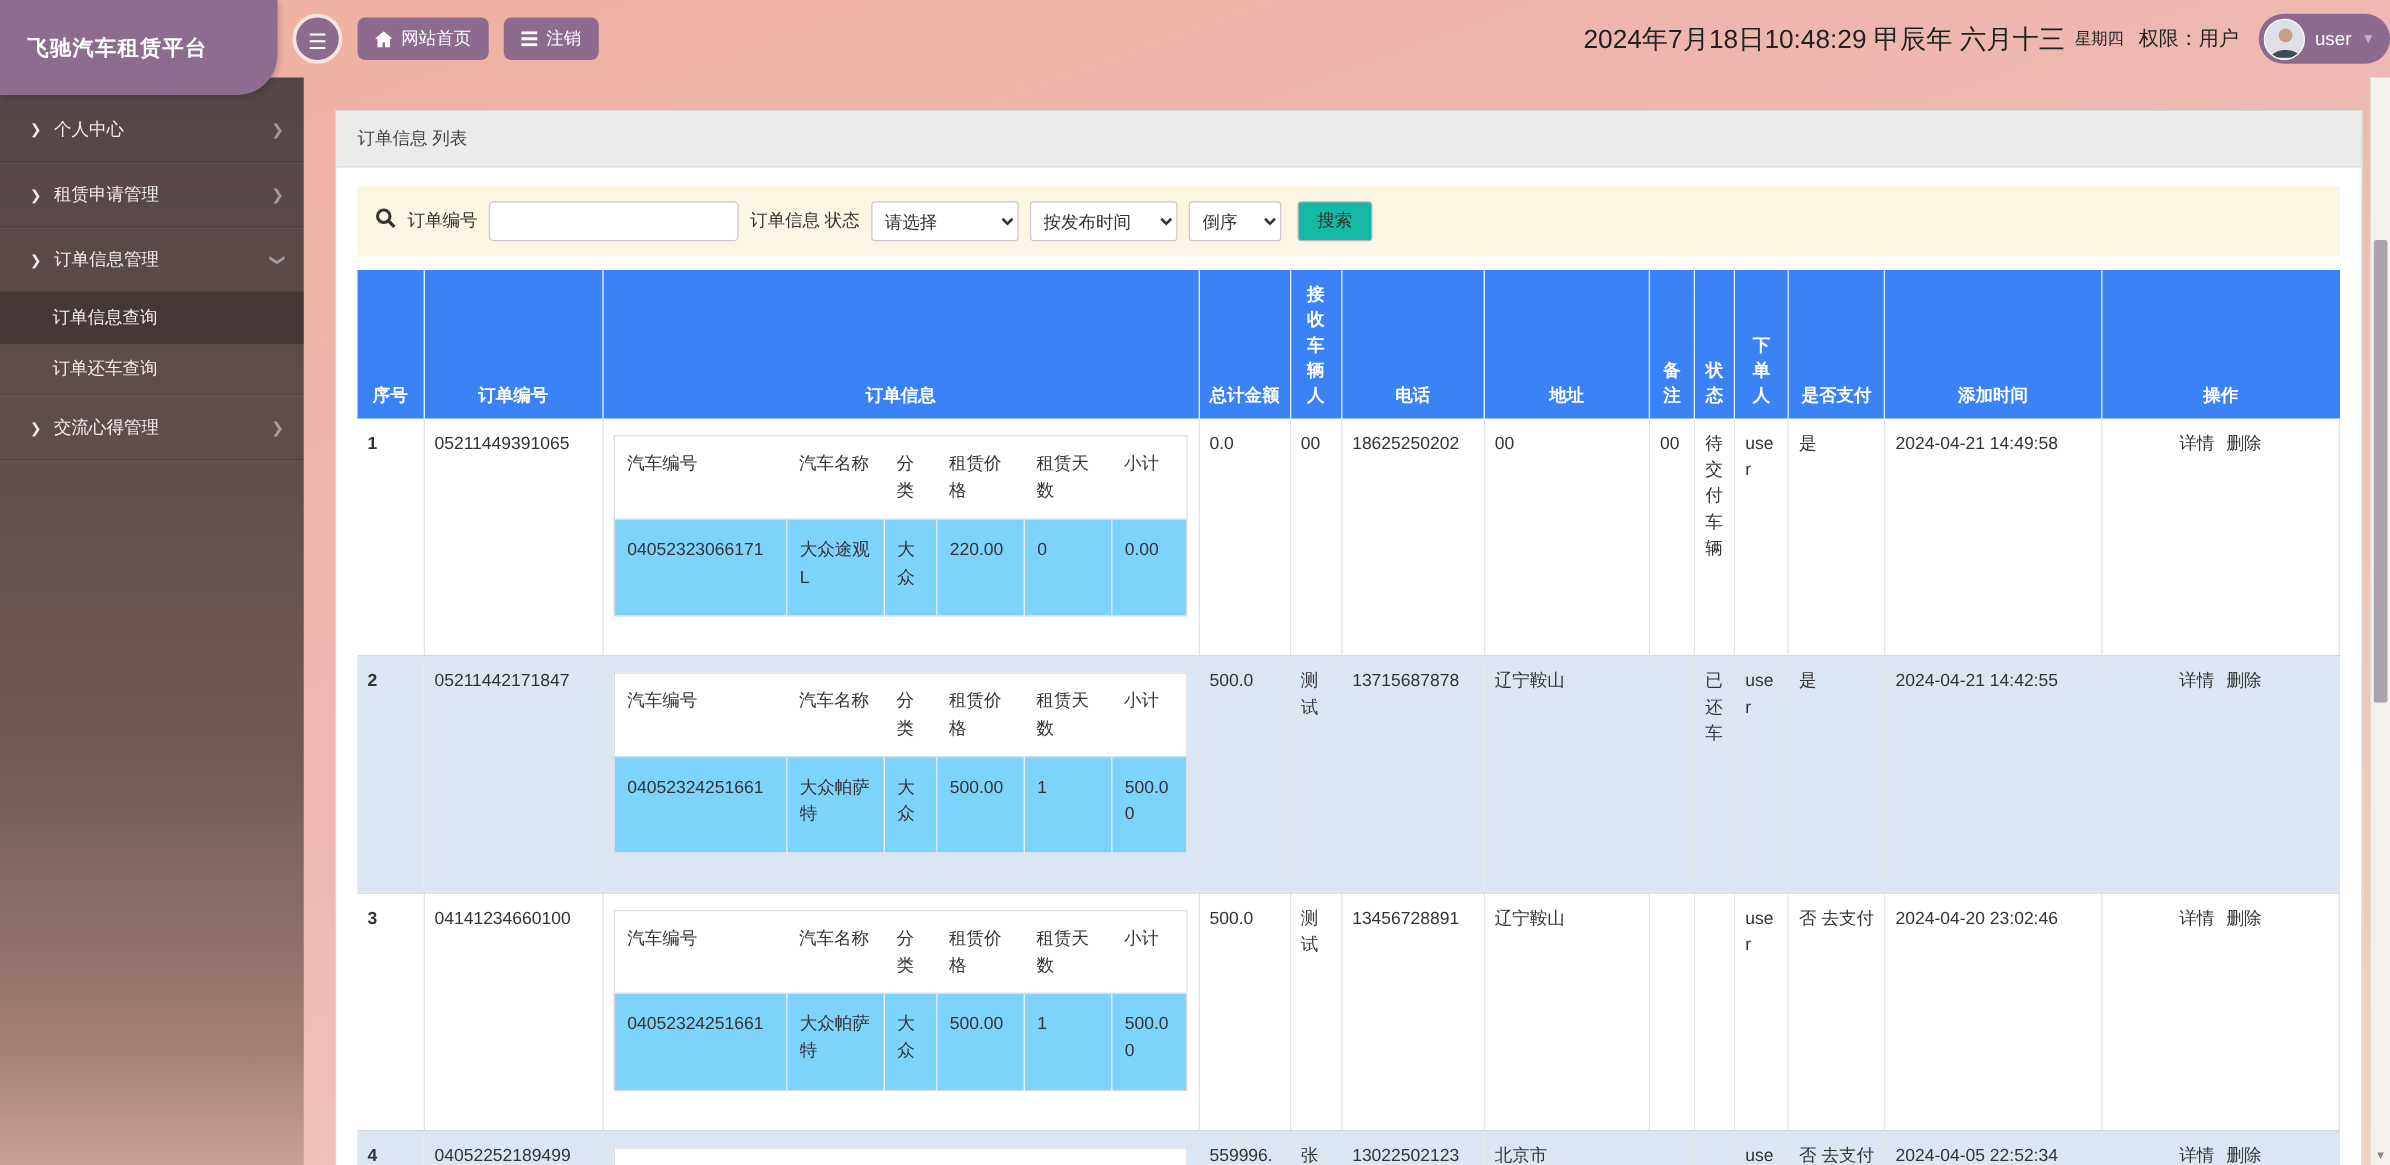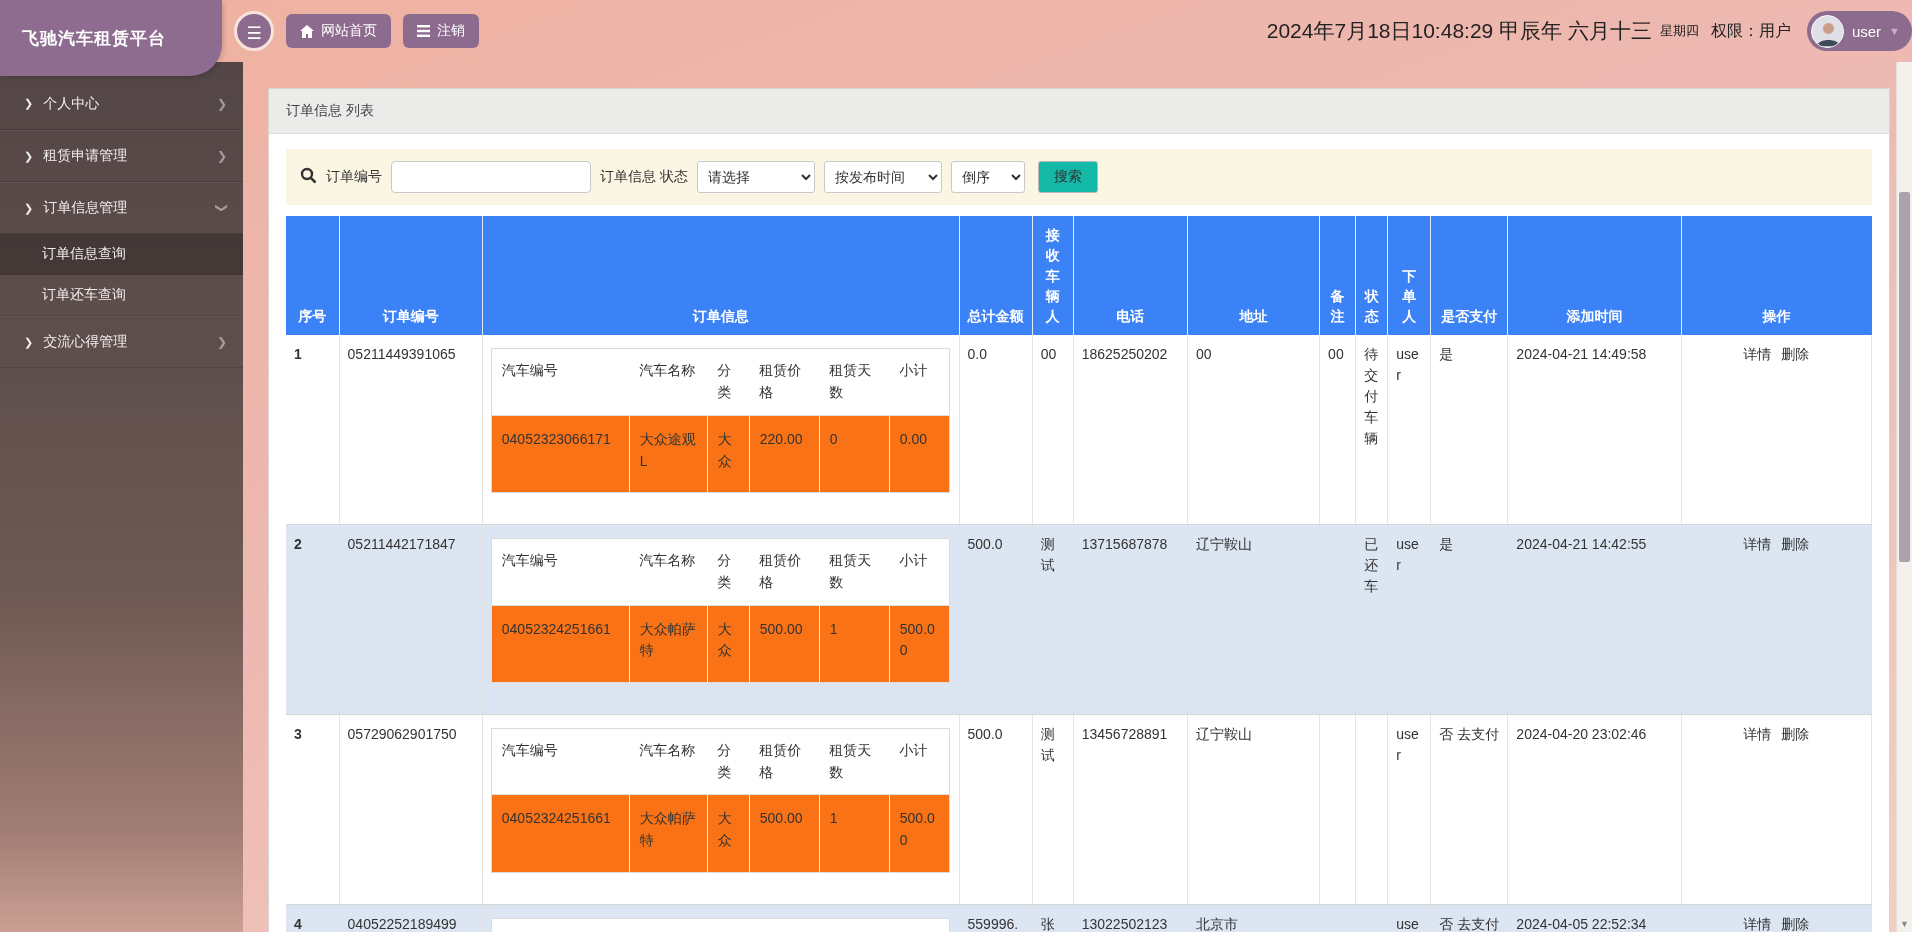--- a/index.html
+++ b/index.html
@@ -88,21 +88,21 @@
   td.c-ops a { color:#333; text-decoration:none; margin:0 3px; cursor:pointer; }
   td.c-pay a { color:#333; text-decoration:none; cursor:pointer; }
 
   
   table.detail { width:458px; border-collapse:collapse; table-layout:fixed;
                  border:1px solid #dcdcdc; background:#fff; margin:4px 0 22px 0; }
   table.detail th { background:#fff; color:#333; font-weight:normal; font-size:14px;
                     text-align:left; padding:11px 10px; border:none;
                     border-bottom:1px solid #e0e0e0; vertical-align:top; line-height:1.55;
                     word-break:break-all; }
-  table.detail td { background:#f97316; border:none; border-left:1px solid #ececec;
+  table.detail td { background:#7dd3fc; border:none; border-left:1px solid #ececec;
                     padding:13px 10px 20px 10px; font-size:14px; vertical-align:top;
                     line-height:1.55; word-break:break-all; }
   table.detail td:first-child { border-left:none; }
 
   
   .scrollbar { position:absolute; right:0; top:62px; bottom:0; width:16px;
                background:#f4f1ec; border-left:1px solid #e2ddd6; z-index:7; }
   .sb-thumb { position:absolute; left:2px; right:2px; top:130px; height:370px;
               background:#aba3ab; border-radius:2px; }
   .sb-down { position:absolute; bottom:3px; left:0; right:0; text-align:center;
@@ -347,21 +347,21 @@
             </td>
             <td>2024-04-21 14:42:55</td>
             <td class="c-ops">
               <a>详情</a>
               <a>删除</a>
             </td>
           </tr>
 
           <tr>
             <td class="c-idx">3</td>
-            <td>05729062901750</td>
+            <td>04141234660100</td>
             <td>
               <table class="detail">
                 <colgroup>
                     <col style="width:138px">
                     <col style="width:78px">
                     <col style="width:42px">
                     <col style="width:70px">
                     <col style="width:70px">
                     <col style="width:60px">
                   </colgroup>

